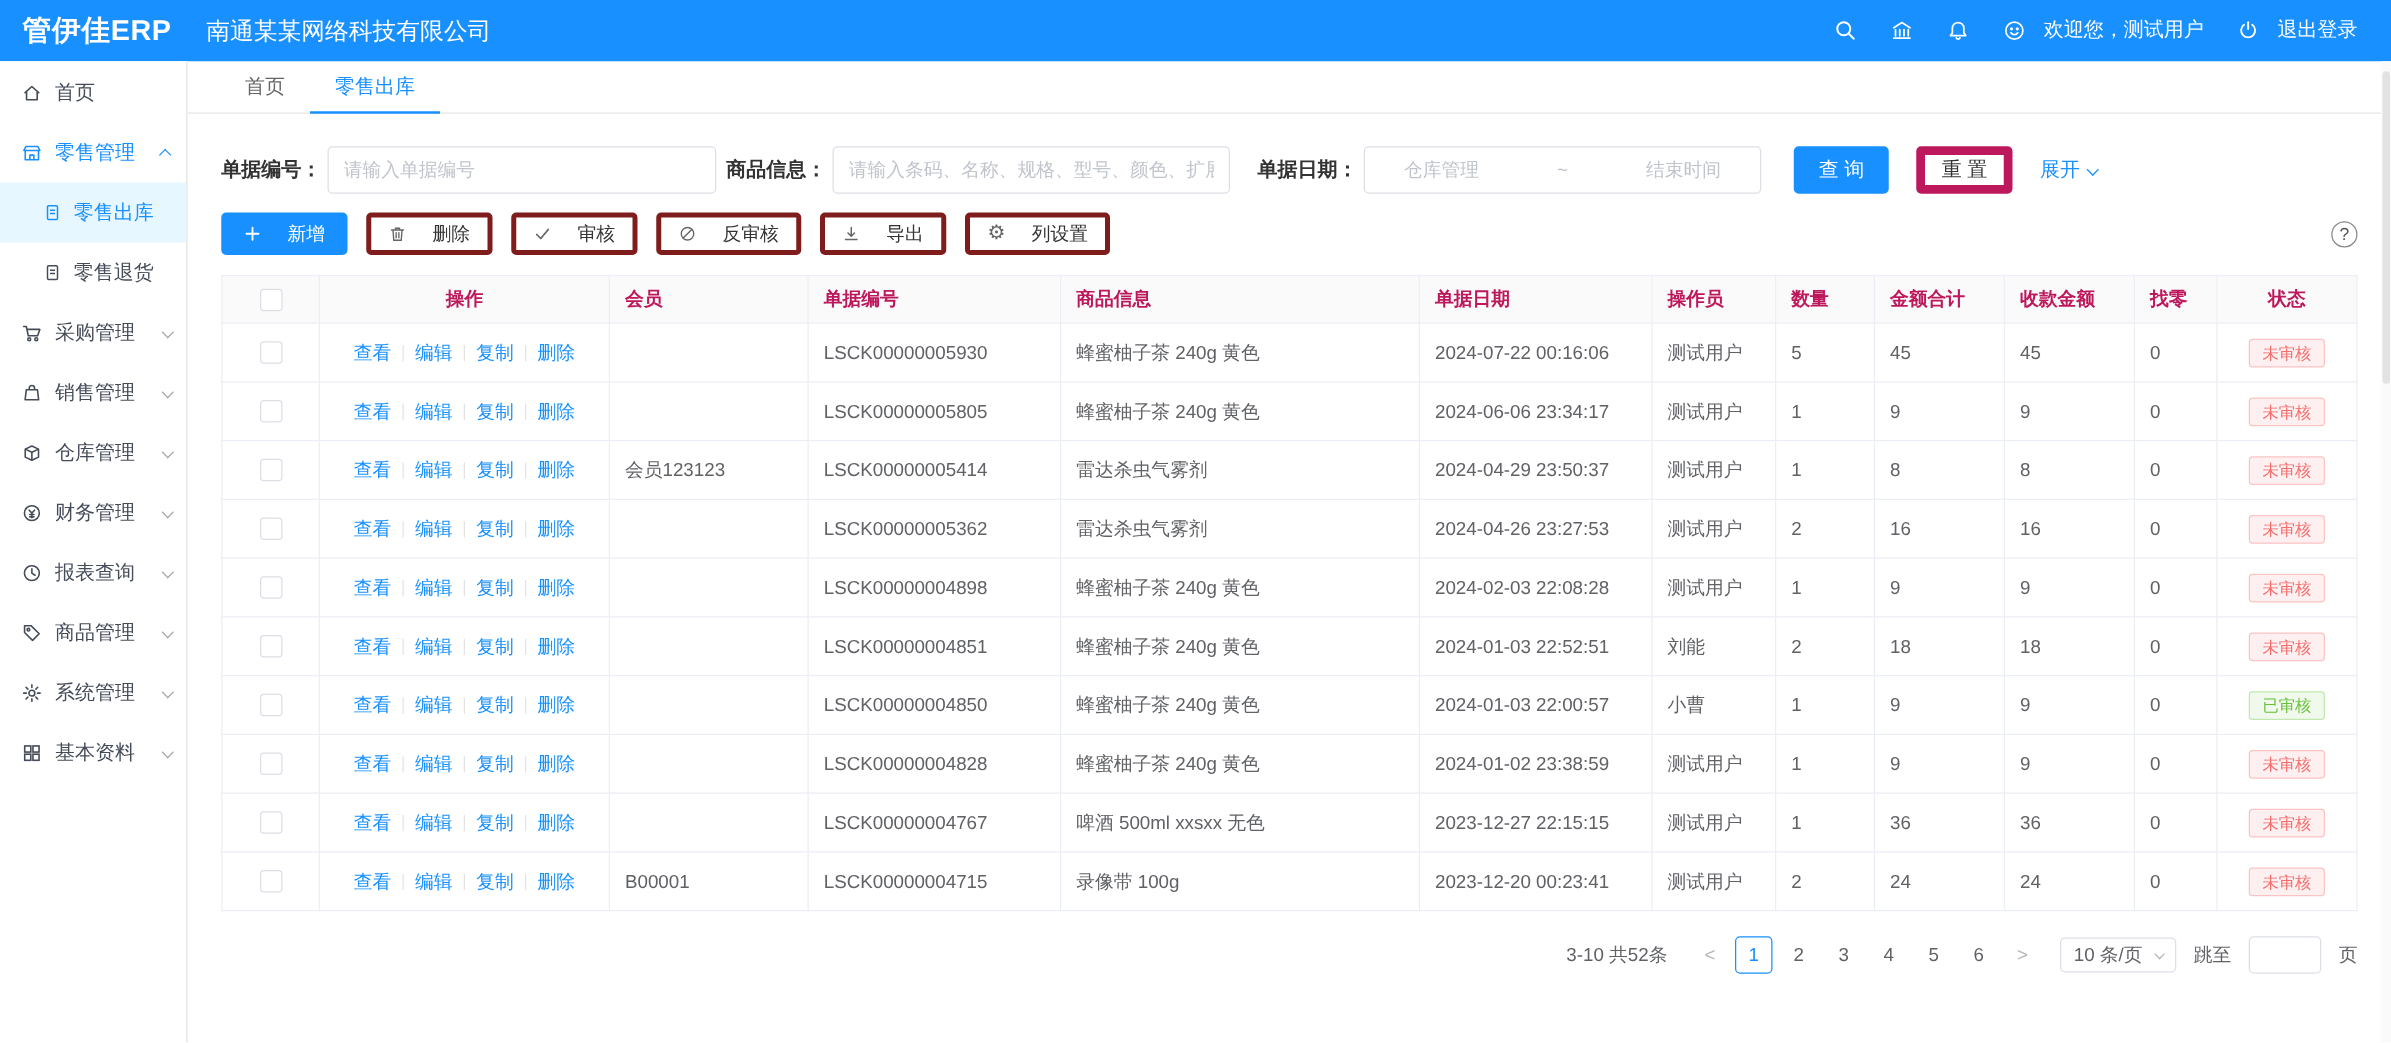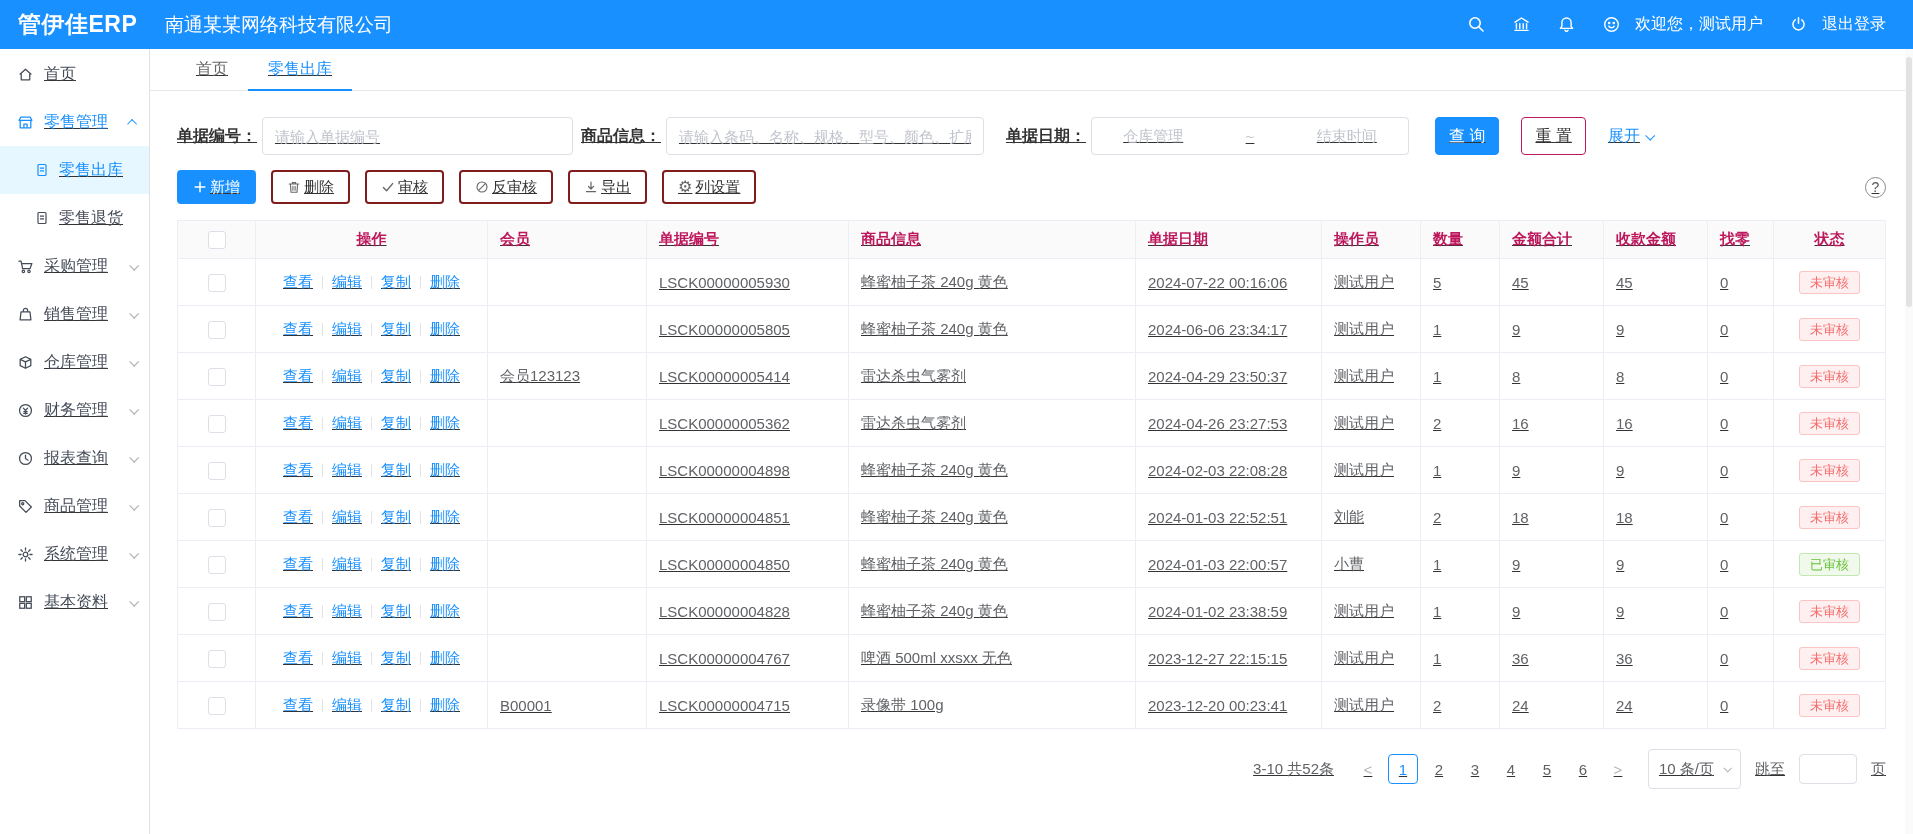--- a/index.html
+++ b/index.html
@@ -21,21 +21,21 @@
   }
   .company { font-size: 19px; margin-left: 15px; }
   .topbar-right {
     margin-left: auto; display: flex; align-items: center;
     gap: 26px; padding-right: 27px;
   }
   .topbar-icon { width: 19px; height: 19px; display: inline-flex; cursor: pointer; }
   .topbar-group { display: inline-flex; align-items: center; gap: 14px; font-size: 16px; cursor: pointer; white-space: nowrap; }
 
   
-  .body-wrap { display: flex; flex: 1; min-height: 0; text-decoration: underline; }
+  .body-wrap { display: flex; flex: 1; min-height: 0; }
   .sidebar {
     width: 150px; background: #fff; border-right: 1px solid #e2e2e2;
     flex-shrink: 0; padding-top: 1px;
   }
   .menu-item {
     height: 48px; display: flex; align-items: center; gap: 10px;
     padding: 0 12px 0 17px; font-size: 16px; color: #454c59; cursor: pointer;
     white-space: nowrap;
   }
   .menu-item .mi-icon { width: 17px; height: 17px; display: inline-flex; flex-shrink: 0; }
@@ -87,39 +87,39 @@
   }
   .f-input::placeholder { color: #c0c4cc; }
   .input-billno { width: 311px; margin-right: 8px; }
   .input-product { width: 318px; margin-right: 22px; }
   .date-range {
     width: 318px; height: 38px; border: 1px solid #dcdfe6; border-radius: 4px;
     display: flex; align-items: center; justify-content: space-around;
     color: #c0c4cc; font-size: 15px; margin-right: 26px; cursor: pointer;
   }
   .btn {
-    height: 38px; border-radius: 4px; border: 1px solid #be185d; background: #fff;
+    height: 38px; border-radius: 4px; border: 7px solid #be185d; background: #fff;
     font-size: 16px; color: #333; cursor: pointer; font-family: inherit;
     padding: 0 13px; white-space: nowrap;
   }
   .btn-primary { background: #1890ff; border-color: #1890ff; color: #fff; }
   .btn-search { margin-right: 22px; }
   .btn-reset { margin-right: 22px; }
   .expand-link {
     color: #1890ff; font-size: 16px; cursor: pointer; display: inline-flex;
     align-items: center; gap: 6px; white-space: nowrap;
   }
   .expand-link .caret { border-color: #1890ff; }
 
   
   .toolbar { margin-top: 15px; display: flex; align-items: center; gap: 15px; }
   .tbtn {
-    height: 34px; padding: 0 14px; border: 2px solid #7f1d1d; border-radius: 4px;
+    height: 34px; padding: 0 14px; border: 4px solid #7f1d1d; border-radius: 4px;
     background: #fff; font-size: 15px; color: #333; cursor: pointer;
-    display: inline-flex; align-items: center; gap: 3px; font-family: inherit;
+    display: inline-flex; align-items: center; gap: 21px; font-family: inherit;
   }
   .tbtn .t-icon { width: 14px; height: 14px; display: inline-flex; color: #666; }
   .tbtn-add { background: #1890ff; border-color: #1890ff; color: #fff; }
   .tbtn-add .t-icon { color: #fff; }
   .gear-glyph { font-size: 16px; line-height: 14px; color: #666; }
   .help-circle {
     margin-left: auto; width: 21px; height: 21px; border: 1px solid #8a8a8a;
     border-radius: 50%; display: inline-flex; align-items: center; justify-content: center;
     font-size: 14px; color: #555; cursor: pointer;
   }
@@ -165,21 +165,21 @@
     justify-content: center; color: #b4b4b4; cursor: pointer; font-size: 15px;
   }
   .pagination-pages { display: inline-flex; gap: 6px; }
   .page-item {
     min-width: 30px; height: 30px; padding: 0 4px; display: inline-flex;
     align-items: center; justify-content: center; border-radius: 4px;
     cursor: pointer; color: #606266; border: 1px solid transparent;
   }
   .page-item.active { border-color: #1890ff; color: #1890ff; background: #fff; }
   .page-size {
-    height: 40px; border: 1px solid #dcdfe6; border-radius: 4px;
+    height: 28px; border: 1px solid #dcdfe6; border-radius: 4px;
     display: inline-flex; align-items: center; gap: 10px; padding: 0 10px;
     margin: 0 8px 0 10px; cursor: pointer; color: #606266;
   }
   .page-size .caret { width: 6px; height: 6px; color: #b4b4b4; border-width: 1.4px; }
   .jump-input {
     width: 58px; height: 30px; border: 1px solid #dcdfe6; border-radius: 4px;
     margin: 0 8px; outline: none; padding: 0 6px; font-size: 15px; font-family: inherit;
   }
 
   

